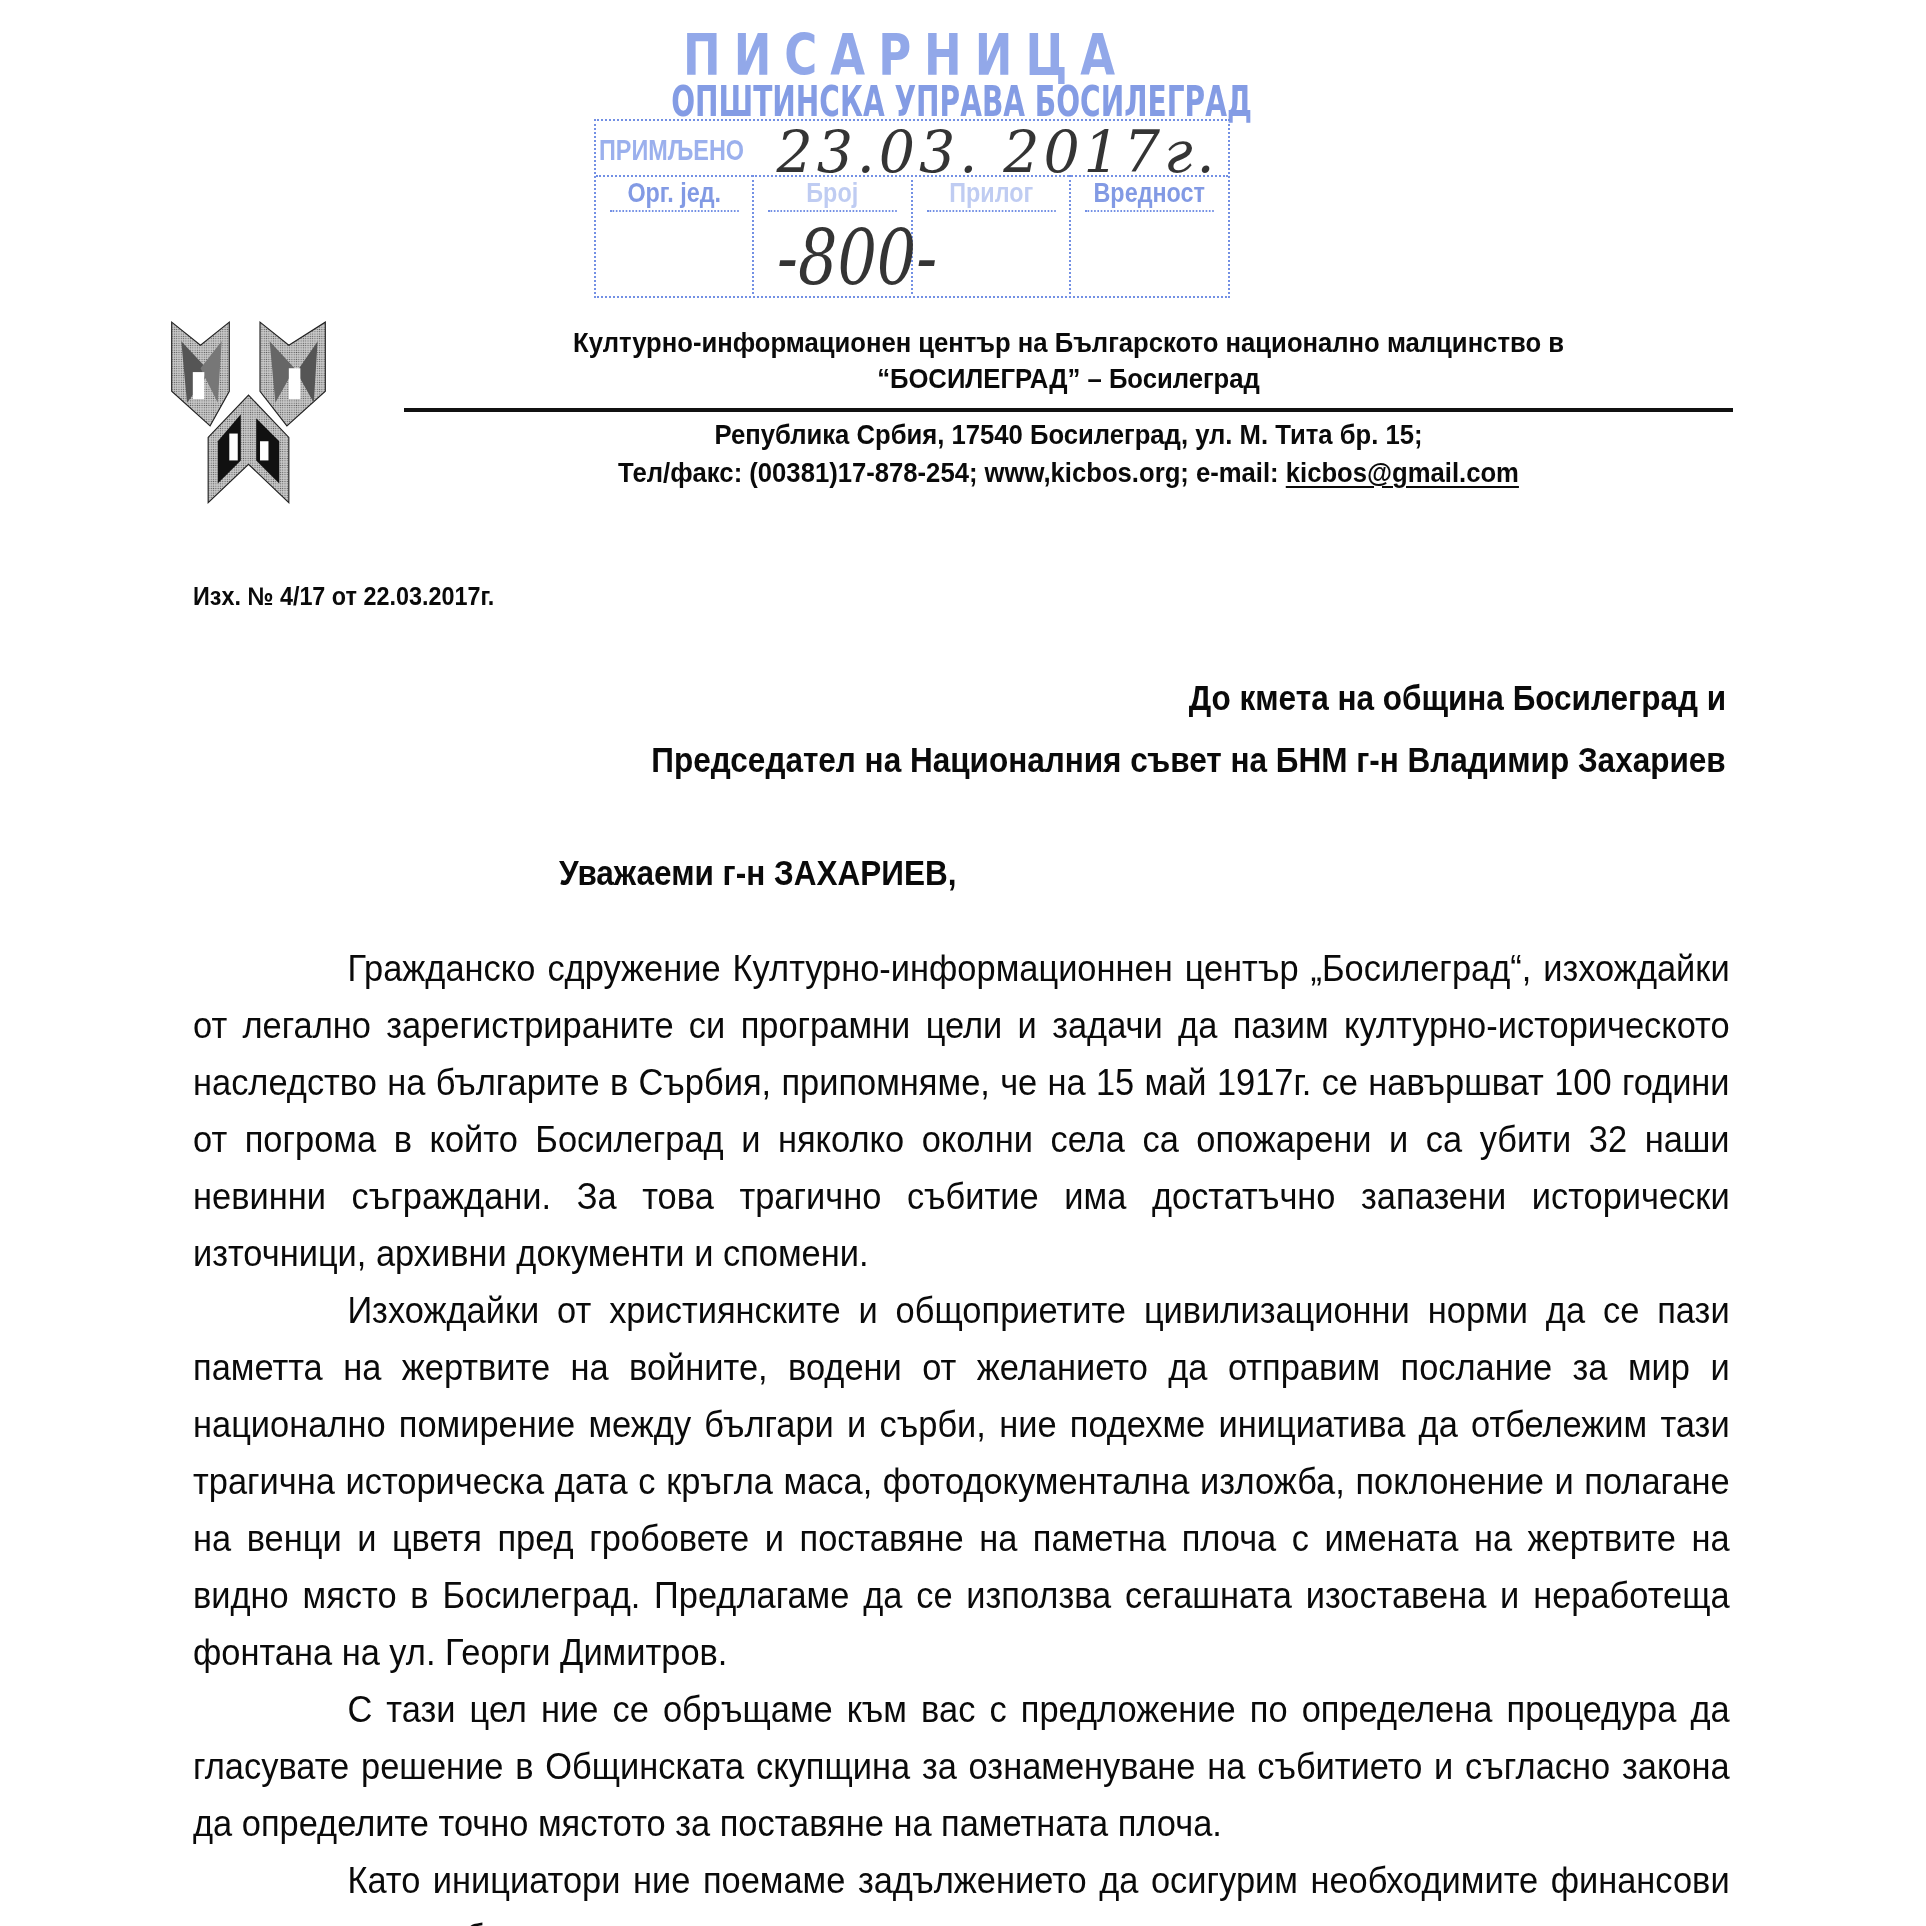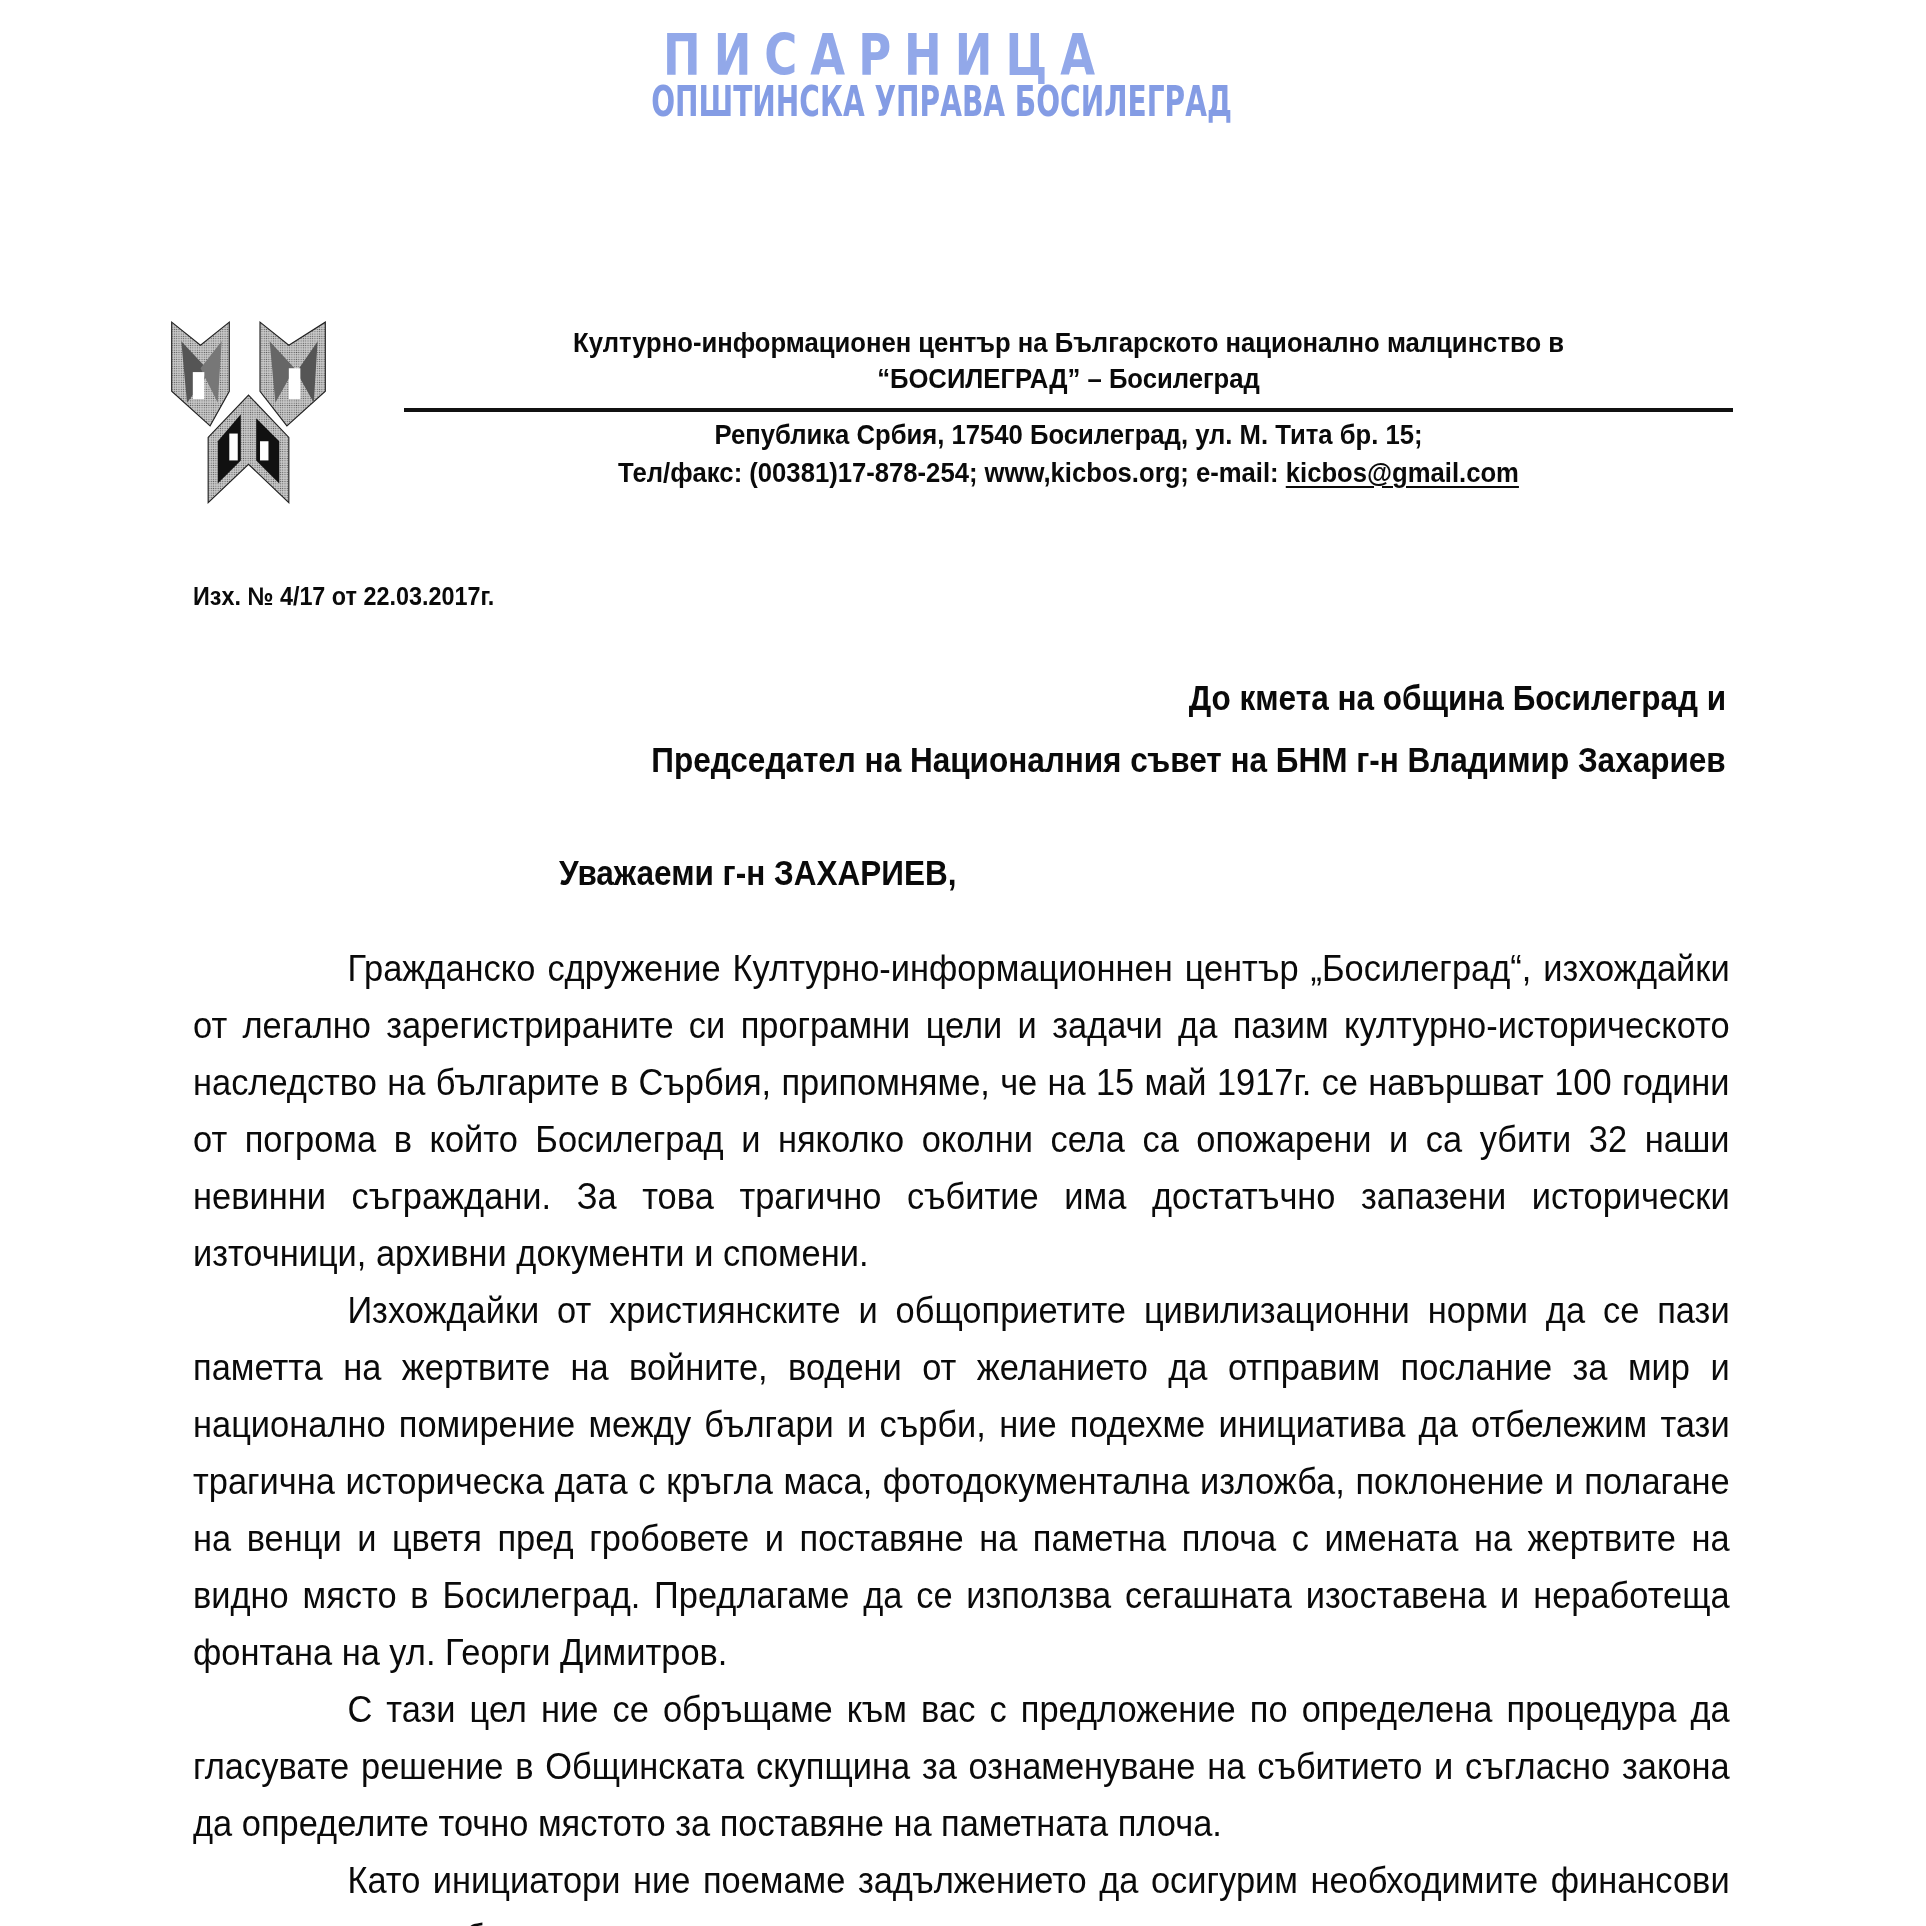--- a/index.html
+++ b/index.html
@@ -1,21 +1,21 @@
 <!DOCTYPE html>
 <html style="font-size:6.2px"><head>
 <meta charset="utf-8">
 <style>
   html, body { margin: 0; padding: 0; background: #ffffff; }
   body { width: 1965px; height: 2702px; position: relative; overflow: hidden;
          font-family: "Liberation Sans", "DejaVu Sans", sans-serif; color: #0a0a0a; }
   .abs { position: absolute; }
 
   
-  .reg-stamp { left: 560px; top: 21px; width: 651px; height: 277px; color: #3b62d6; opacity: 0.85; }
+  .reg-stamp { left: 580px; top: 21px; width: 651px; height: 277px; color: #3b62d6; opacity: 0.85; }
   .reg-title { position: absolute; left: 0; width: 100%; text-align: center; top: 7.7px;
                font-family: "DejaVu Sans", sans-serif; font-weight: bold; font-size: 45px;
                letter-spacing: 13px; color: #7f9ae6; transform: scaleY(1.25); }
   .reg-sub { position: absolute; left: 0; width: 100%; text-align: center; top: 58px;
              font-family: "DejaVu Sans", sans-serif; font-weight: bold; font-size: 39px;
              color: #6f8be0; transform: scaleX(0.72) scaleY(1.1); white-space: nowrap; }
   .reg-grid { position: absolute; left: 13.5px; top: 98px; width: 632px; height: 175px;
               border: 2.3px dotted #5b7de0; border-top-width: 2.7px; }
   .reg-received-row { position: absolute; left: 0; top: 0; width: 100%; height: 54px;
                       border-bottom: 2.7px dotted #5b7de0; }
@@ -63,20 +63,41 @@
           text-align: justify; }
   .body p { margin: 0 0 0 0; text-indent: 166px; transform: scaleX(0.93); transform-origin: left;
             width: 107.5%; }
 </style>
 </head>
 <body>
 
 <div class="abs reg-stamp">
   <div class="reg-title">ПИСАРНИЦА</div>
   <div class="reg-sub">ОПШТИНСКА УПРАВА БОСИЛЕГРАД</div>
+  <div class="reg-grid">
+    <div class="reg-received-row">
+      <span class="reg-received-label">ПРИМЉЕНО</span>
+      <span class="reg-date">23.03. 2017г.</span>
+    </div>
+    <div class="reg-cols">
+      <div class="reg-col">
+        <div class="reg-col-head">Орг. јед.</div>
+      </div>
+      <div class="reg-col">
+        <div class="reg-col-head faint">Број</div>
+        <div class="reg-number">-800-</div>
+      </div>
+      <div class="reg-col">
+        <div class="reg-col-head faint">Прилог</div>
+      </div>
+      <div class="reg-col">
+        <div class="reg-col-head">Вредност</div>
+      </div>
+    </div>
+  </div>
 </div>
 
 <svg class="abs logo" viewBox="0 0 440 500">
   <defs>
     <pattern id="dots" width="6" height="6" patternUnits="userSpaceOnUse">
       <rect width="6" height="6" fill="#c9c9c9"></rect>
       <circle cx="3" cy="3" r="1.6" fill="#555"></circle>
     </pattern>
   </defs>
 

